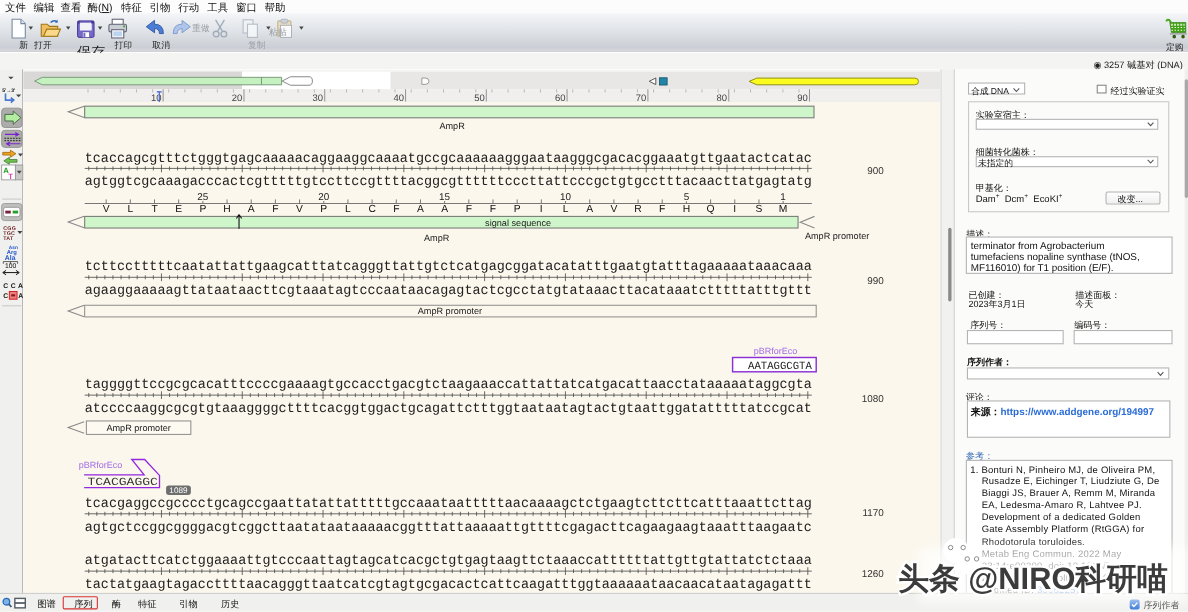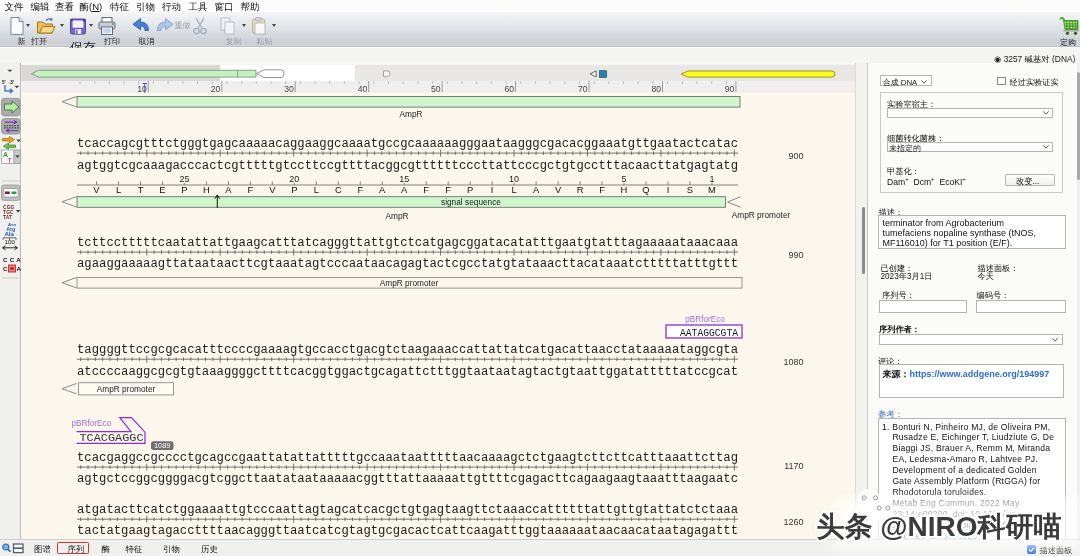--- a/index.html
+++ b/index.html
@@ -75,21 +75,21 @@
   </svg>
 <div style="position:absolute;left:213.5px;top:36px;width:40px;text-align:center;font-size:8px;color:#9aa0a8">复制</div>
 <div style="position:absolute;left:242px;top:24px;width:0;height:0;border-left:2.2px solid transparent;border-right:2.2px solid transparent;border-top:3px solid #444"></div>
 <svg width="20" height="20" viewBox="0 0 20 20" style="position:absolute;left:249px;top:16px" xmlns="http://www.w3.org/2000/svg">
     <g opacity="0.8">
       <rect x="3.5" y="3" width="12" height="14" rx="1" fill="#E8D8B8" stroke="#B8A878" stroke-width="1"></rect>
       <rect x="6.5" y="1.5" width="6" height="3.5" rx="1" fill="#C8CCD4" stroke="#98A0A8" stroke-width="0.8"></rect>
       <rect x="6" y="7" width="10" height="11" fill="#fff" stroke="#98A0A8" stroke-width="0.8"></rect>
     </g>
   </svg>
-<div style="position:absolute;left:244.5px;top:36px;width:40px;text-align:center;font-size:8px;color:#9aa0a8">粘贴</div>
+<div style="position:absolute;left:244.5px;top:24px;width:40px;font-size:8px;color:#9aa0a8">粘贴</div>
 <div style="position:absolute;left:272px;top:24px;width:0;height:0;border-left:2.2px solid transparent;border-right:2.2px solid transparent;border-top:3px solid #444"></div>
 <svg width="20" height="20" viewBox="0 0 20 20" style="position:absolute;left:1059px;top:16px" xmlns="http://www.w3.org/2000/svg">
     <path d="M 1.5 3.5 Q 1.5 1.2 4 2.2 L 5.5 4.5" fill="none" stroke="#4CA81E" stroke-width="1.8"></path>
     <path d="M 4.5 4.5 H 19 V 13.5 H 6 Z" fill="#44A316" stroke="#2E7A0E" stroke-width="0.6"></path>
     <path d="M 5.5 6.5 H 18" stroke="#CDE8C0" stroke-width="1.6" stroke-dasharray="1.8 1"></path>
     <path d="M 6 9 H 18 M 6 11.5 H 18" stroke="#fff" stroke-width="1" stroke-dasharray="1.2 1.6"></path>
     <path d="M 4.5 14.8 H 20" stroke="#AAA" stroke-width="1.6"></path>
     <circle cx="8.5" cy="17.3" r="1.6" fill="#2E5E0E"></circle>
     <circle cx="16.5" cy="17.3" r="1.6" fill="#2E5E0E"></circle>
   </svg>
@@ -329,21 +329,21 @@
 <span style="position:absolute;left:67.5px;top:543.5px;font-size:8.4px;color:#111">序列</span>
 <span style="position:absolute;left:101.5px;top:543.5px;font-size:8.4px;color:#111">酶</span>
 <span style="position:absolute;left:125.5px;top:543.5px;font-size:8.4px;color:#111">特征</span>
 <span style="position:absolute;left:163px;top:543.5px;font-size:8.4px;color:#111">引物</span>
 <span style="position:absolute;left:201px;top:543.5px;font-size:8.4px;color:#111">历史</span>
 <div style="position:absolute;left:57px;top:542px;width:32px;height:12px;border:1.7px solid #D63333;border-radius:1.5px;box-sizing:border-box"></div>
 <div style="position:absolute;left:1027px;top:545px;width:9px;height:9px;background:#2D72D9;border-radius:2px"></div>
 <svg width="9" height="9" viewBox="0 0 9 9" style="position:absolute;left:1027px;top:545px" xmlns="http://www.w3.org/2000/svg">
     <path d="M 2 4.6 L 3.8 6.4 L 7 2.8" stroke="#fff" stroke-width="1.2" fill="none"></path>
   </svg>
-<div style="position:absolute;left:1039.5px;top:545.3px;font-size:8.2px;color:#111;font-weight:normal;white-space:nowrap">描述面板</div>
+<div style="position:absolute;left:1039.5px;top:545.3px;font-size:8.2px;color:#111;font-weight:normal;white-space:nowrap">序列作者</div>
 <div style="position:absolute;left:820px;top:490px;width:260px;height:60px;pointer-events:none">
     <div style="position:absolute;left:15px;top:7px;width:245px;height:52px;background:rgba(255,255,255,0.68);filter:blur(5px)"></div>
   </div>
 <svg width="270" height="75" viewBox="0 0 270 75" style="position:absolute;left:810px;top:477.5px;pointer-events:none" xmlns="http://www.w3.org/2000/svg">
     <g>
       <circle cx="59" cy="22.5" r="11.5" fill="#FFFFFF"></circle>
       <circle cx="54.2" cy="19.8" r="2" fill="#fff" stroke="#8a8a8a" stroke-width="0.9"></circle>
       <circle cx="65.6" cy="19.8" r="2" fill="#fff" stroke="#8a8a8a" stroke-width="0.9"></circle>
       <circle cx="72" cy="33.5" r="11" fill="#FFFFFF"></circle>
       <circle cx="69.3" cy="30.1" r="2" fill="#fff" stroke="#8a8a8a" stroke-width="0.9"></circle>

